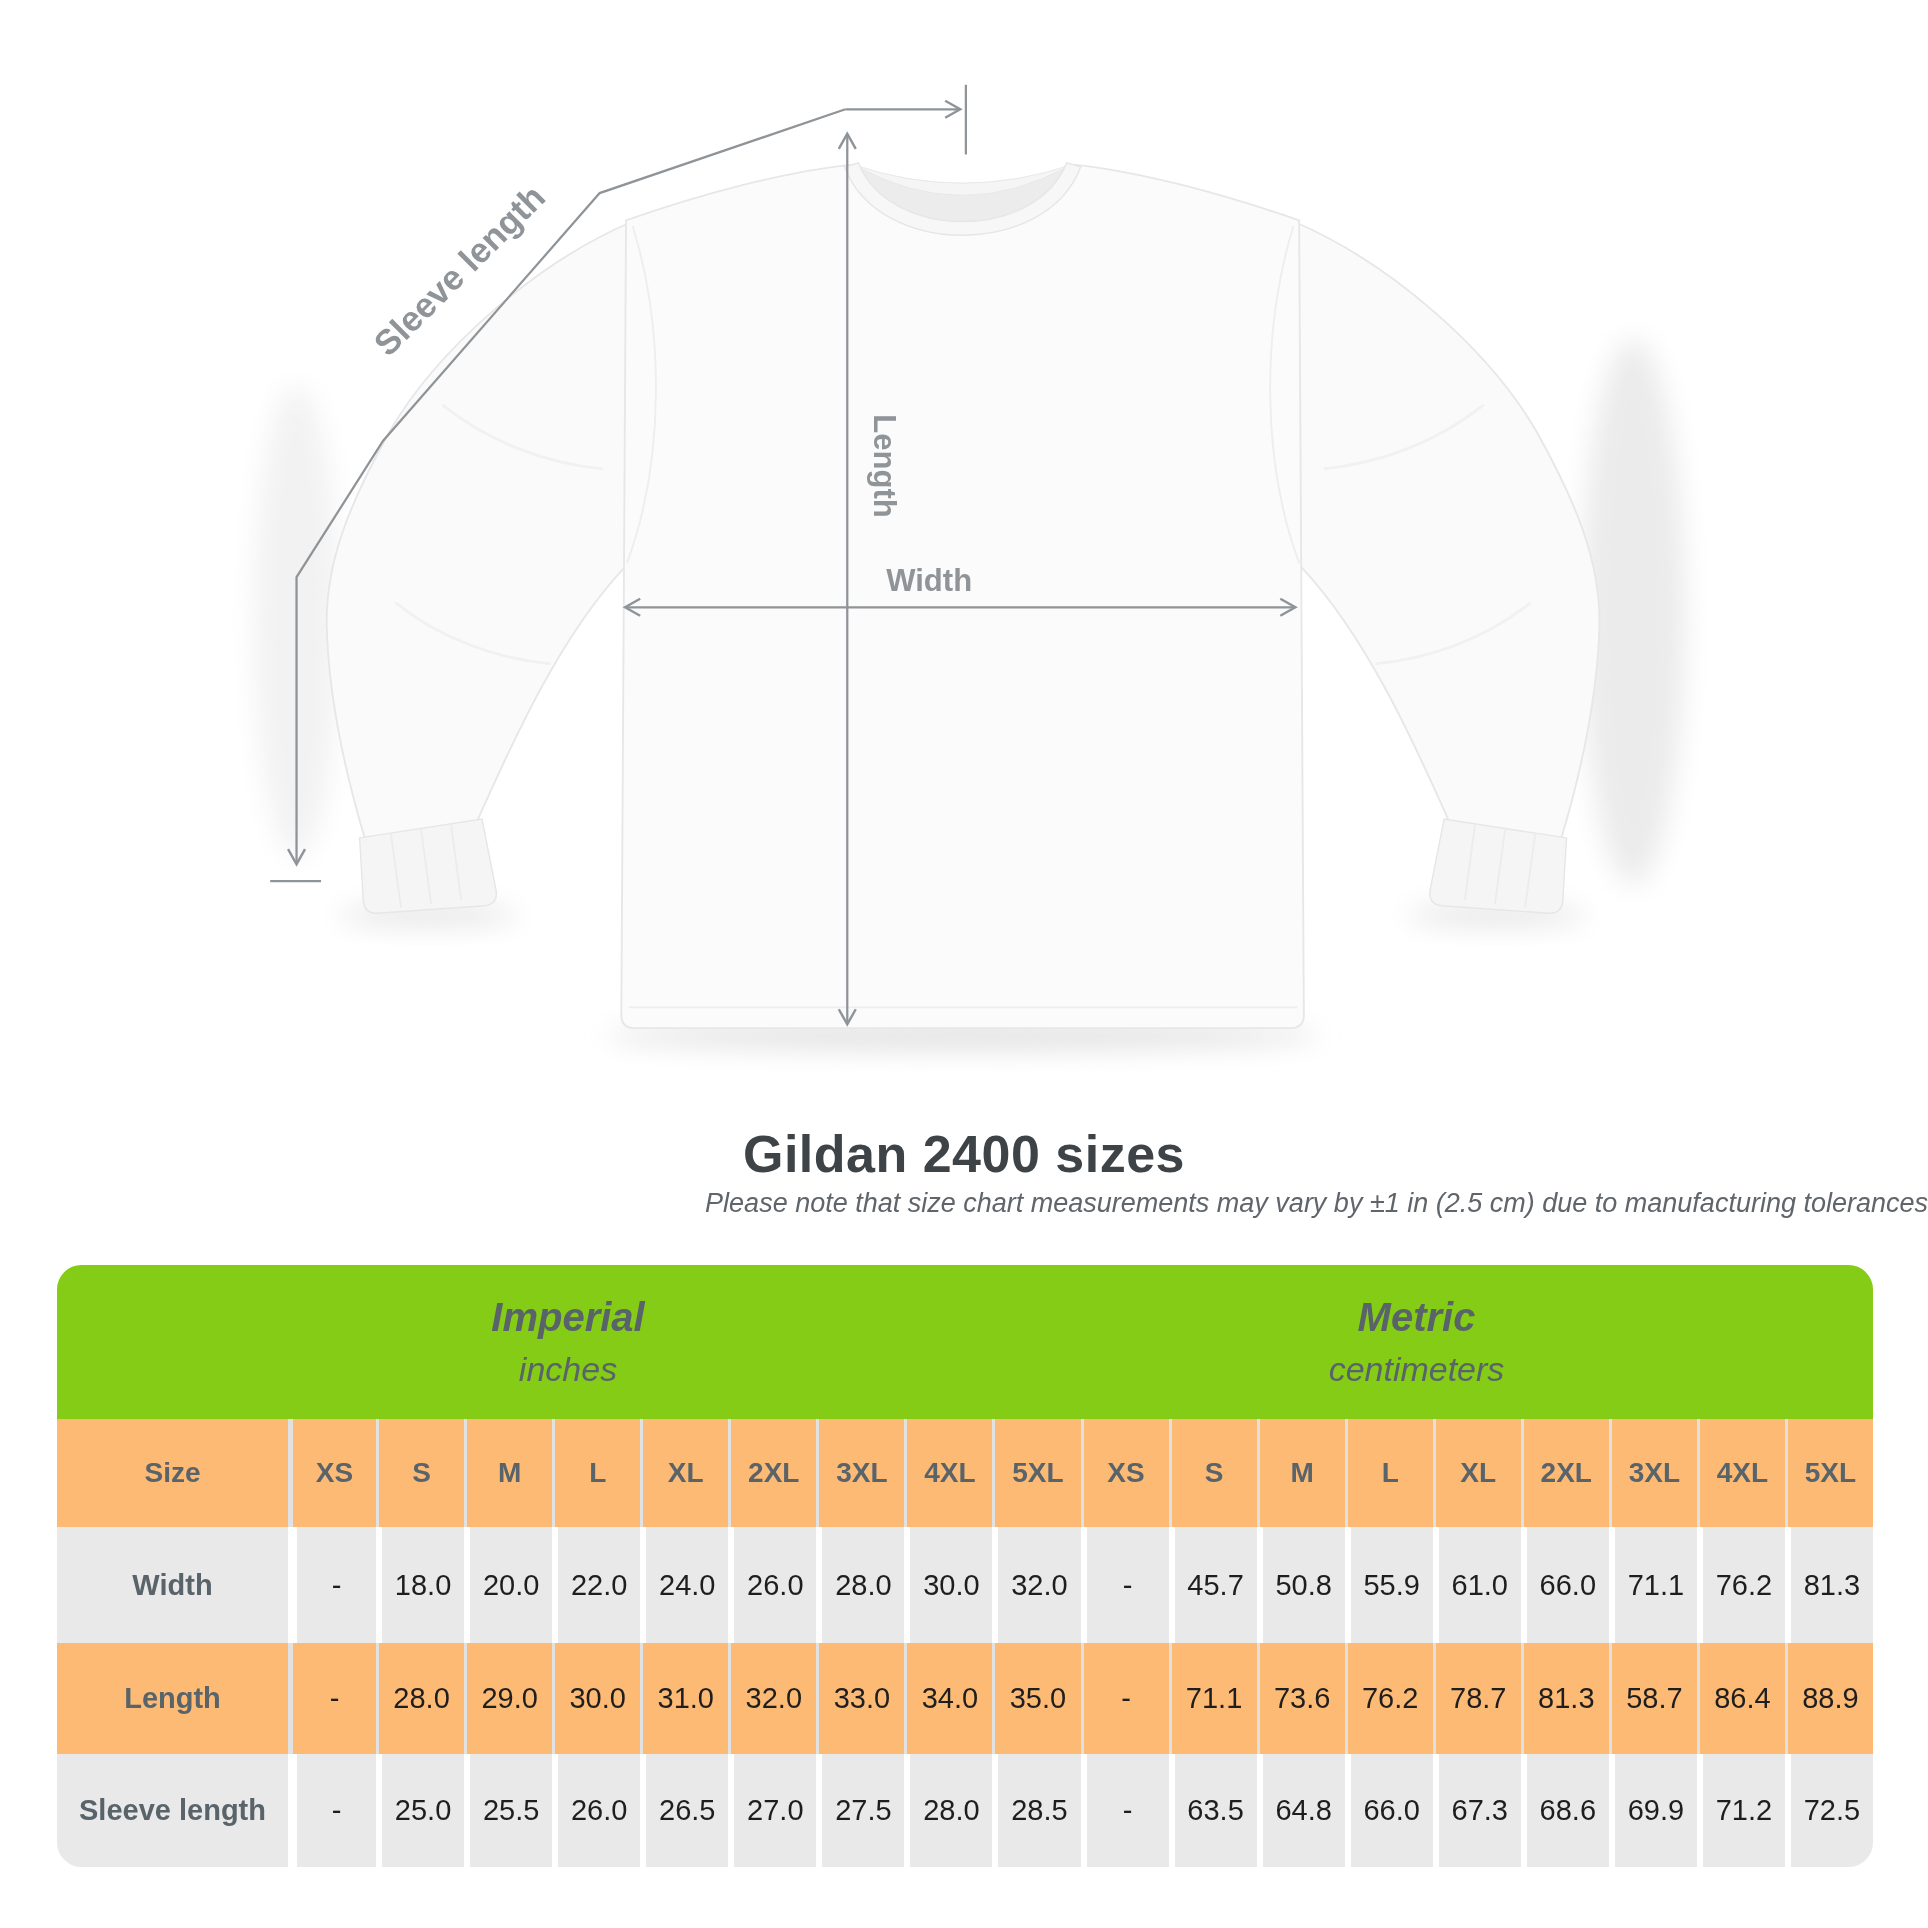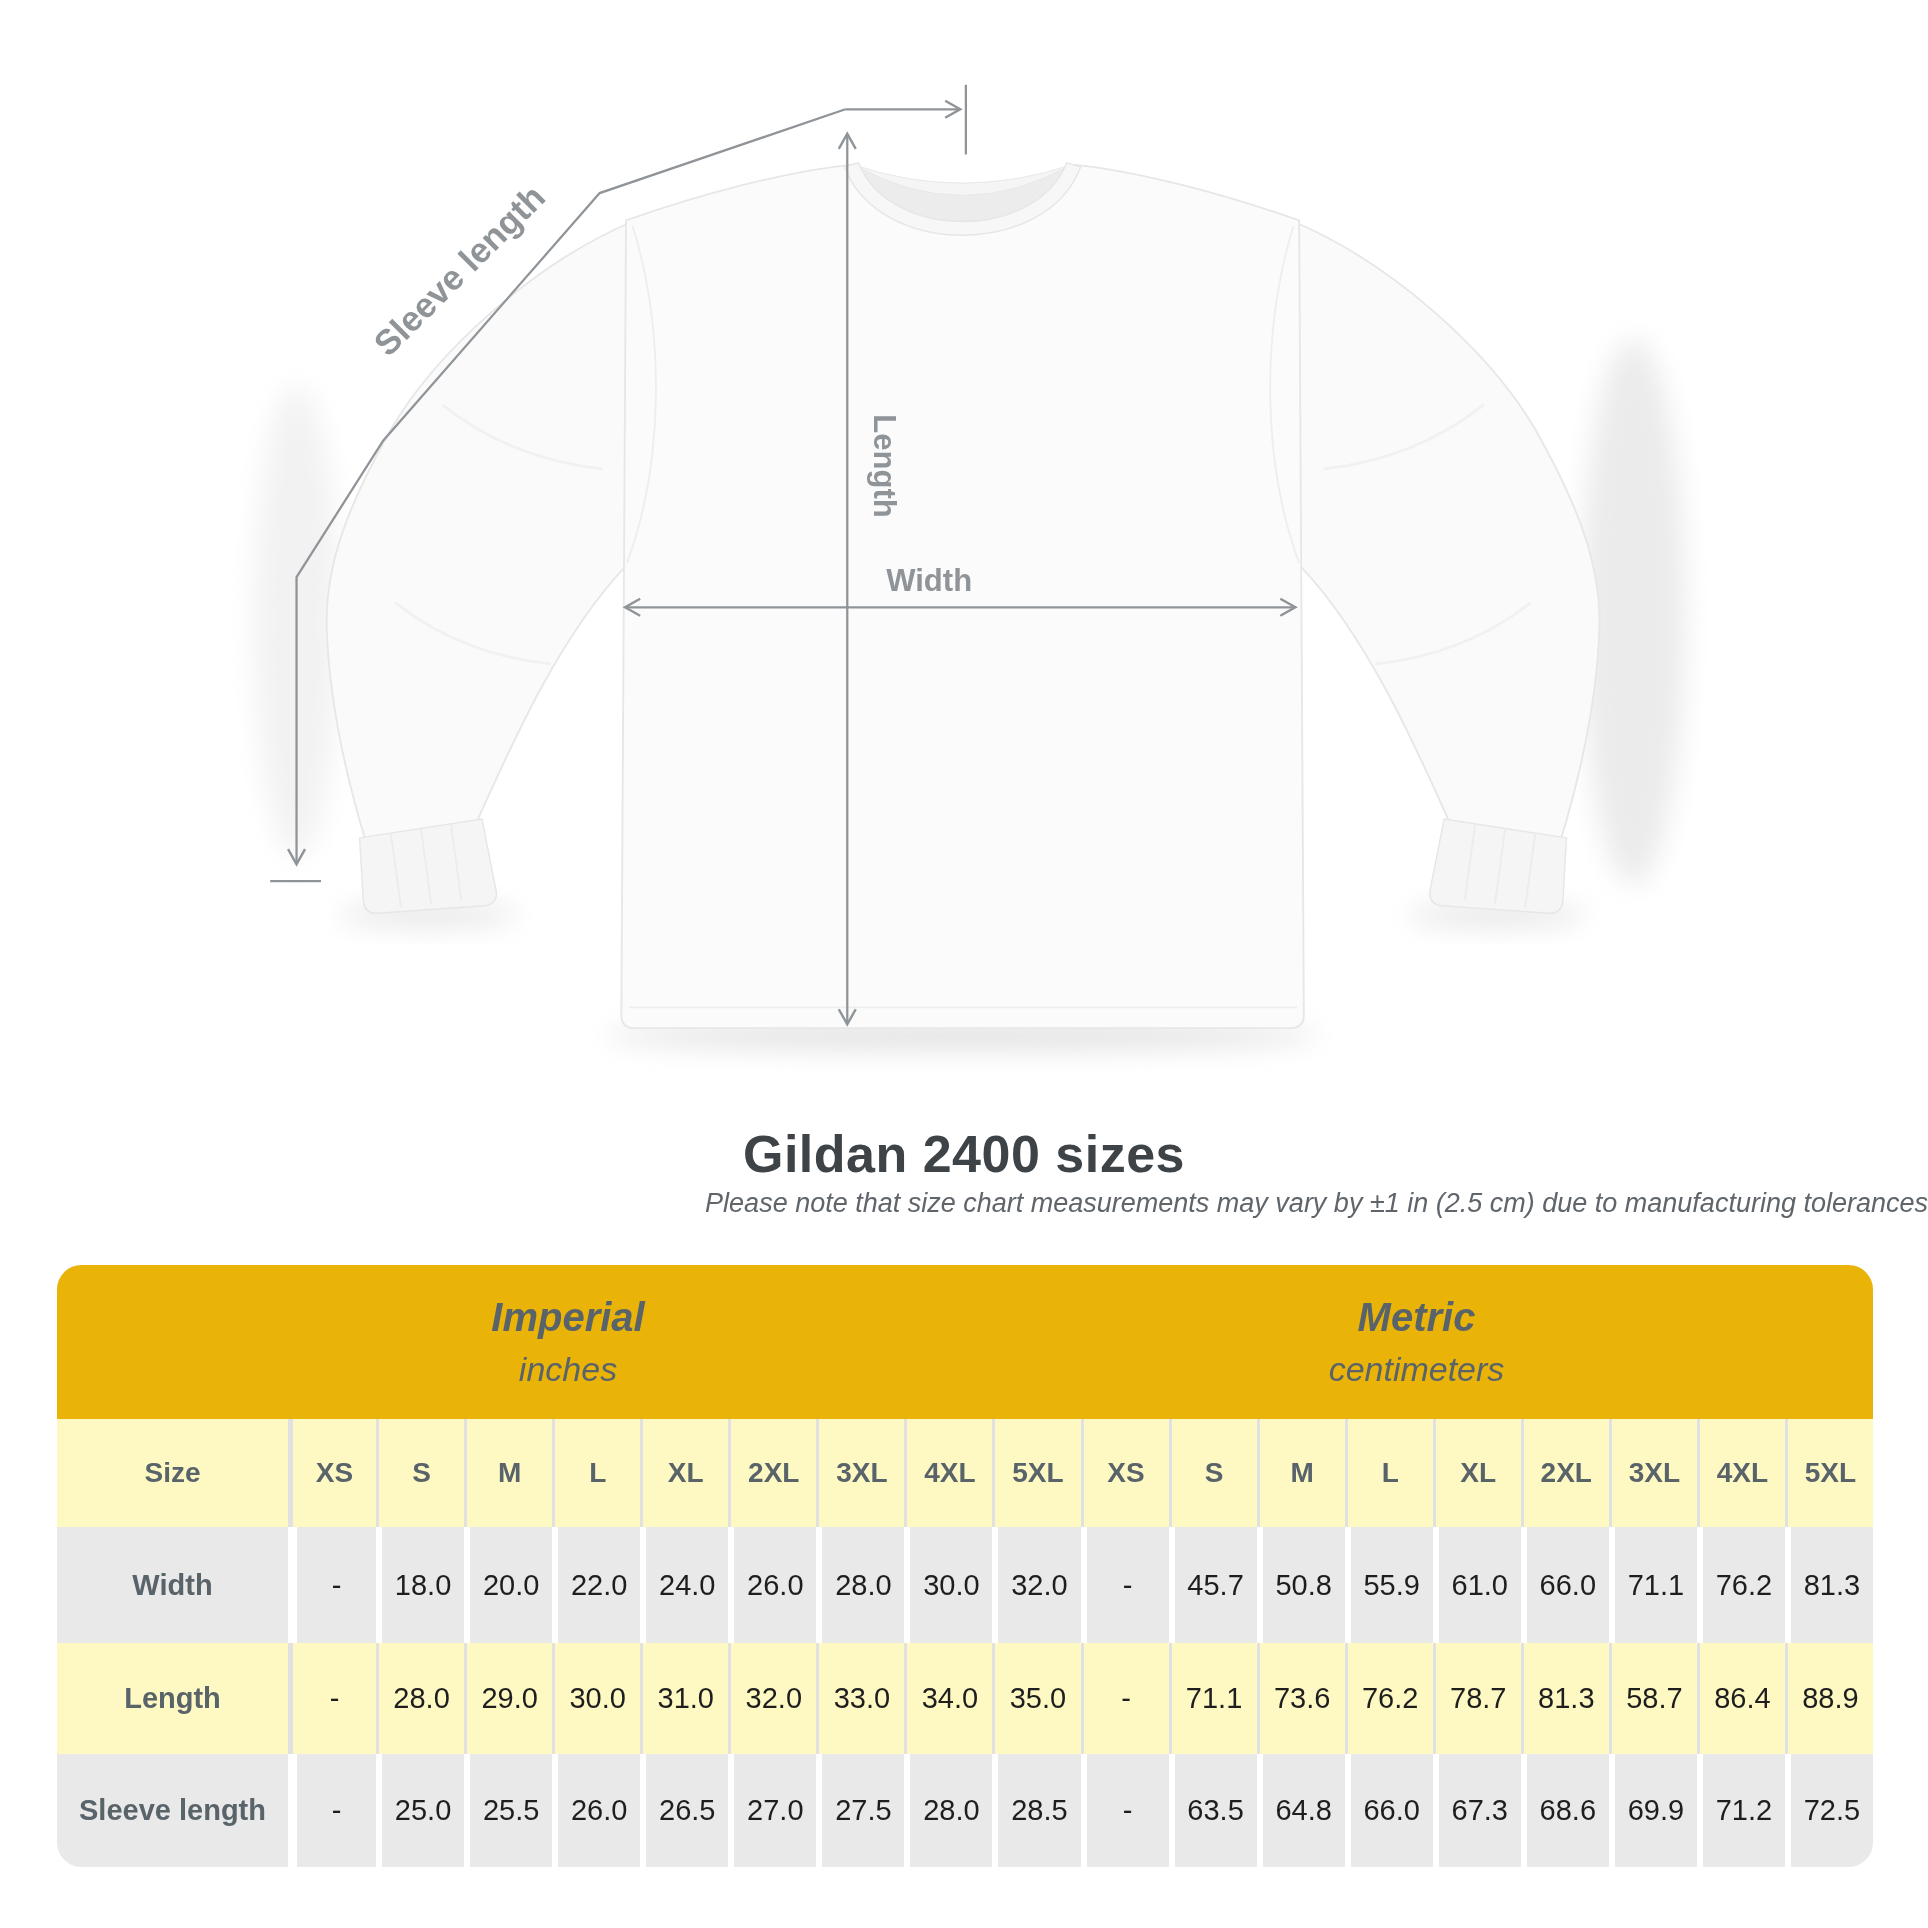--- a/index.html
+++ b/index.html
@@ -4,30 +4,30 @@
 <style>
   html,body{margin:0;padding:0;background:#ffffff;}
   .page{position:relative;width:1928px;height:1928px;background:#ffffff;overflow:hidden;
         font-family:"Liberation Sans",sans-serif;}
   .shirt-svg{position:absolute;left:0;top:0;}
   .title{position:absolute;left:0;top:1124px;width:100%;text-align:center;
          font-size:52px;font-weight:bold;color:#3e4347;letter-spacing:0.5px;}
   .subtitle{position:absolute;left:0;top:1188px;width:100%;text-align:right;
             font-size:27px;font-style:italic;color:#5f656a;}
   .size-table{position:absolute;left:57px;top:1265px;width:1816px;}
-  .band{position:relative;height:154px;background:#eab308;border-radius:24.5px 24.5px 0 0;}
+  .band{position:relative;height:154px;background:#84cc16;border-radius:24.5px 24.5px 0 0;}
   .ugroup{position:absolute;top:0;height:100%;display:flex;flex-direction:column;
           align-items:center;justify-content:center;gap:9.4px;}
   .ug-imperial{left:0;width:1022px;}
   .ug-metric{left:962px;width:795px;}
   .ug-name{font-size:40px;font-weight:bold;font-style:italic;color:#59636a;}
   .ug-unit{font-size:34px;font-style:italic;color:#59636a;}
   .trow{display:grid;grid-template-columns:231px repeat(18,minmax(0,1fr));}
   .trow .c{display:flex;align-items:center;justify-content:center;box-sizing:border-box;}
-  .row-white{background:#fef9c3;}
+  .row-white{background:#fdba74;}
   .row-white .c:nth-child(n+2){border-left:3.8px solid #e1e1e1;}
   .row-white .c:nth-child(2){border-left-width:5.6px;}
   .row-gray{background:#e9e9e9;}
   .row-gray .c:nth-child(n+2){border-left:6.6px solid #ffffff;}
   .row-gray .c:nth-child(2){border-left-width:9.4px;}
   .row-size{height:108px;}
   .row-w{height:116px;}
   .row-l{height:111px;}
   .row-s{height:113px;border-radius:0 0 24.5px 24.5px;overflow:hidden;}
   .hdr{font-weight:bold;font-size:28px;color:#59636a;}

